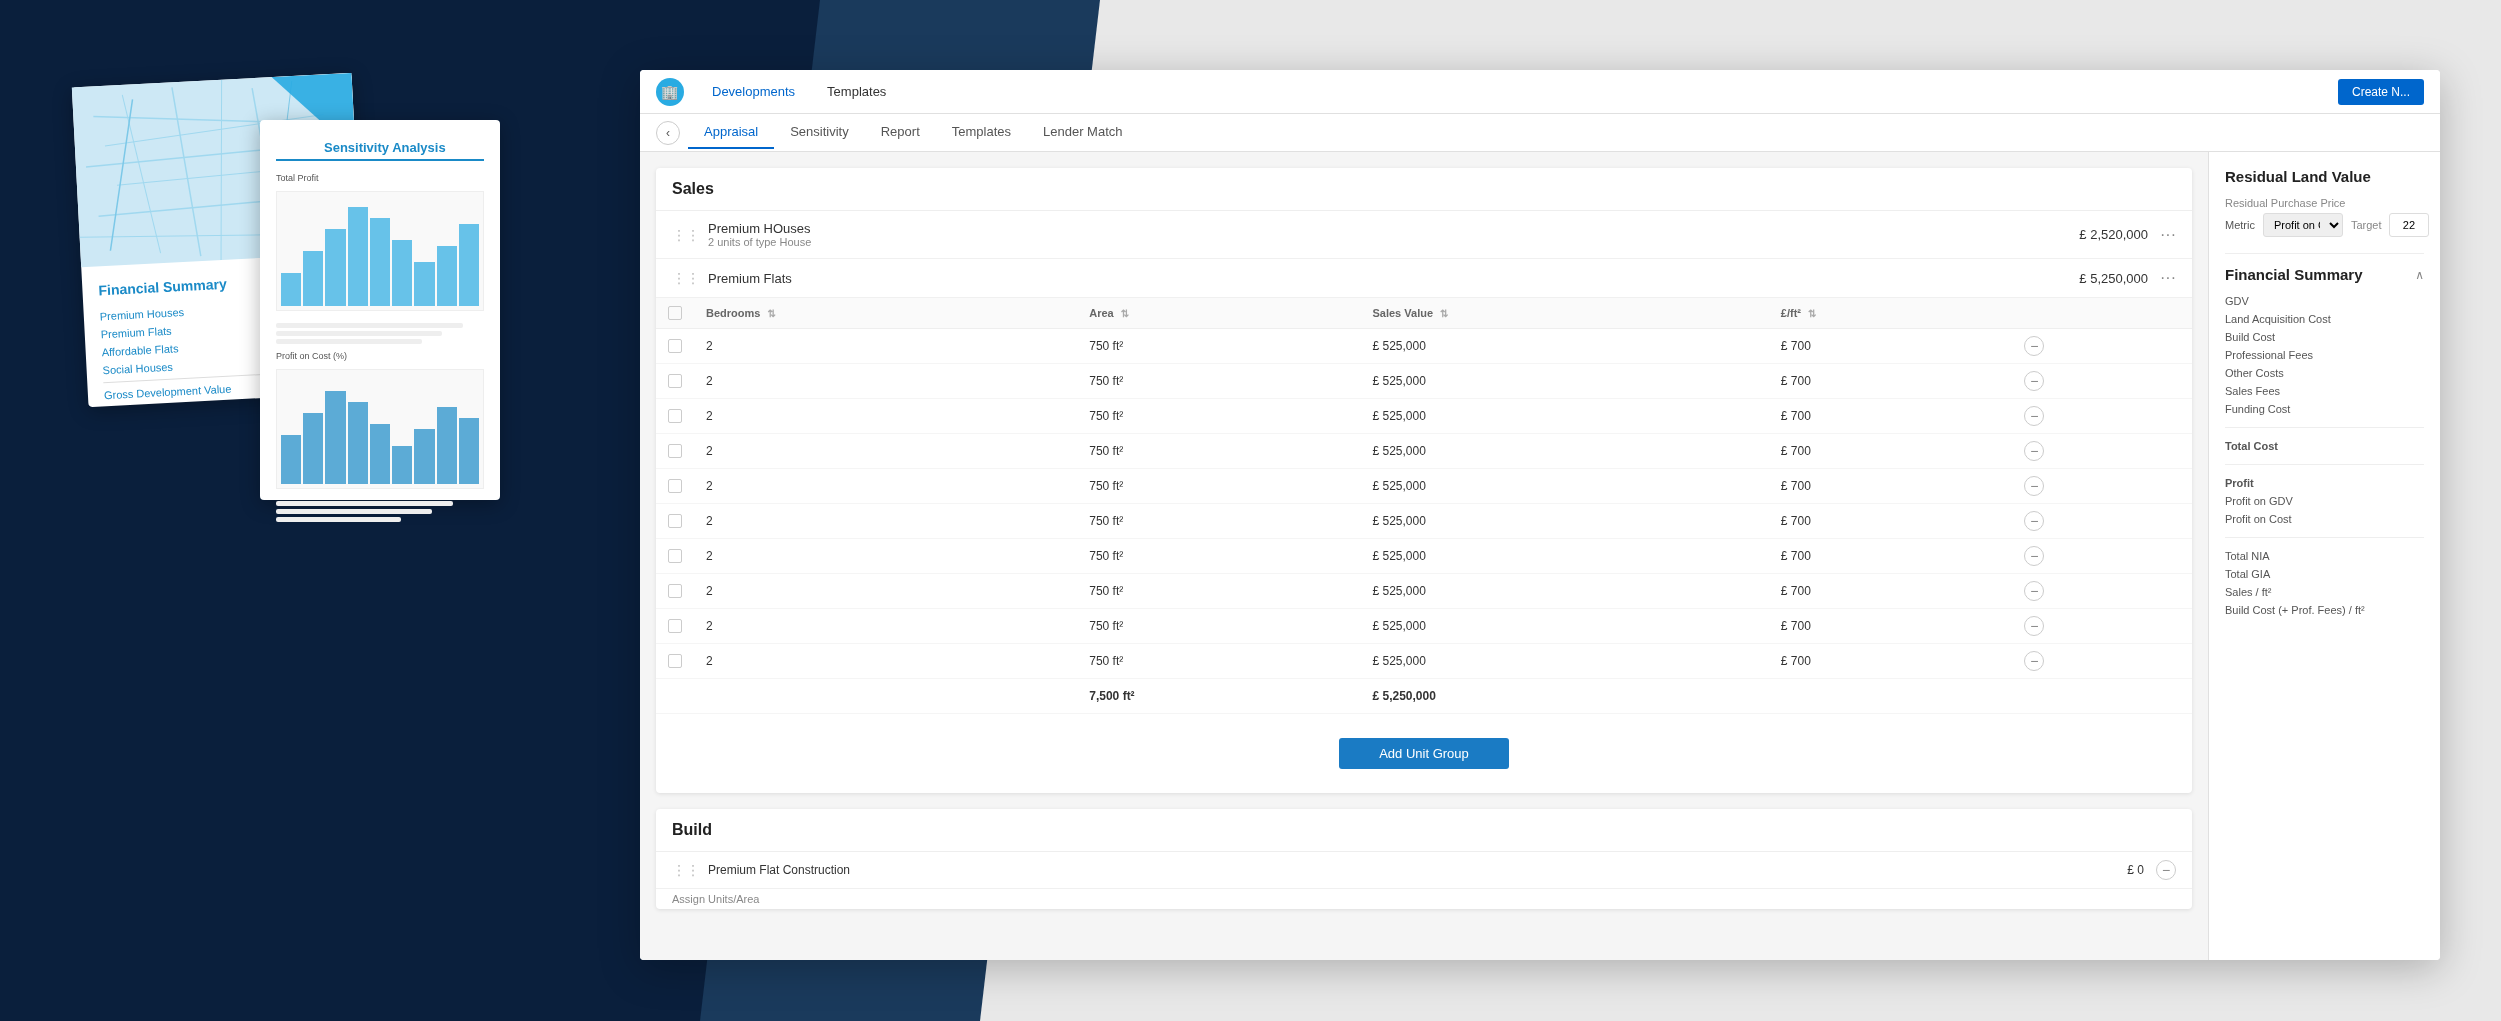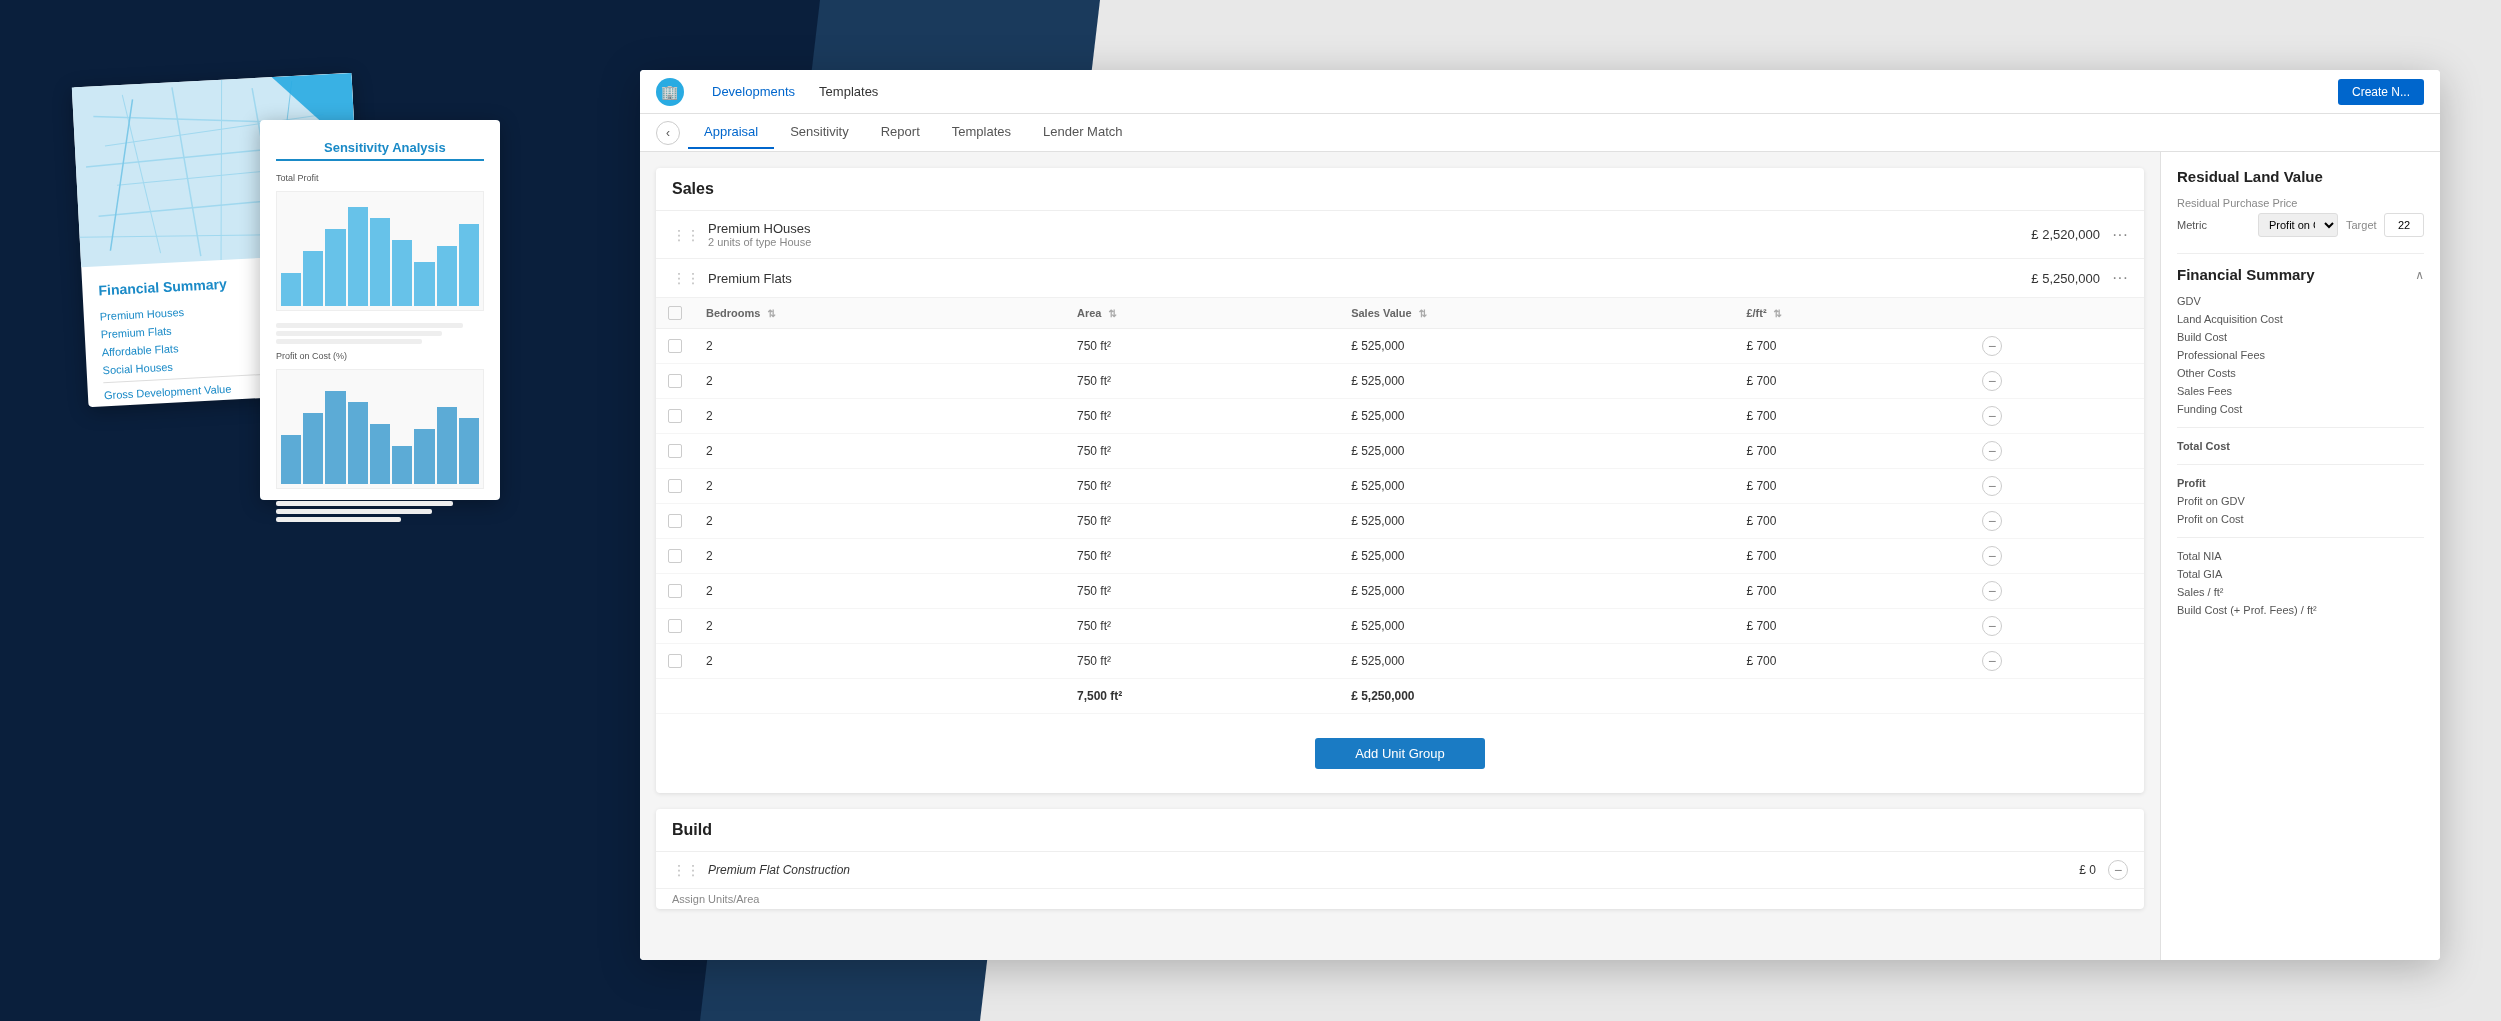--- a/index.html
+++ b/index.html
@@ -194,21 +194,21 @@
       border-radius: 50%;
       display: flex; align-items: center; justify-content: center;
       color: white;
       font-size: 14px;
       font-weight: bold;
       margin-right: 16px;
     }
 
     .nav-tabs {
       display: flex;
-      gap: 0;
+      gap: 8px;
     }
 
     .nav-tab {
       padding: 4px 12px;
       font-size: 13px;
       color: #333;
       cursor: pointer;
       border-radius: 3px;
     }
 
@@ -409,21 +409,21 @@
       border: none;
       padding: 8px 40px;
       border-radius: 3px;
       font-size: 13px;
       font-weight: 500;
       cursor: pointer;
     }
 
     
     .right-sidebar {
-      width: 280px;
+      width: 232px;
       background: white;
       border-left: 1px solid #e0e0e0;
       padding: 16px;
       overflow-y: auto;
       flex-shrink: 0;
     }
 
     .sidebar-section-title {
       font-size: 15px;
       font-weight: 600;
@@ -830,21 +830,21 @@
 
         <div style="padding: 12px; text-align: center;">
           <button class="add-unit-group-btn">Add Unit Group</button>
         </div>
       </div>
 
       <div class="section-card">
         <div class="section-header">Build</div>
         <div class="construction-row">
           <span class="drag-handle">⋮⋮</span>
-          <span style="flex:1;font-size:12px;color:#333;font-style:italic;">Premium Flat Construction</span>
+          <span style="flex:1;font-size:12px;color:#333;">Premium Flat Construction</span>
           <span style="font-size:12px;color:#333;margin-right:12px;">£ 0</span>
           <div class="minus-btn">−</div>
         </div>
         <div class="build-sub-title">Assign Units/Area</div>
       </div>
 
     </div>
 
     <div class="right-sidebar">
       <div class="sidebar-section-title">Residual Land Value</div>

